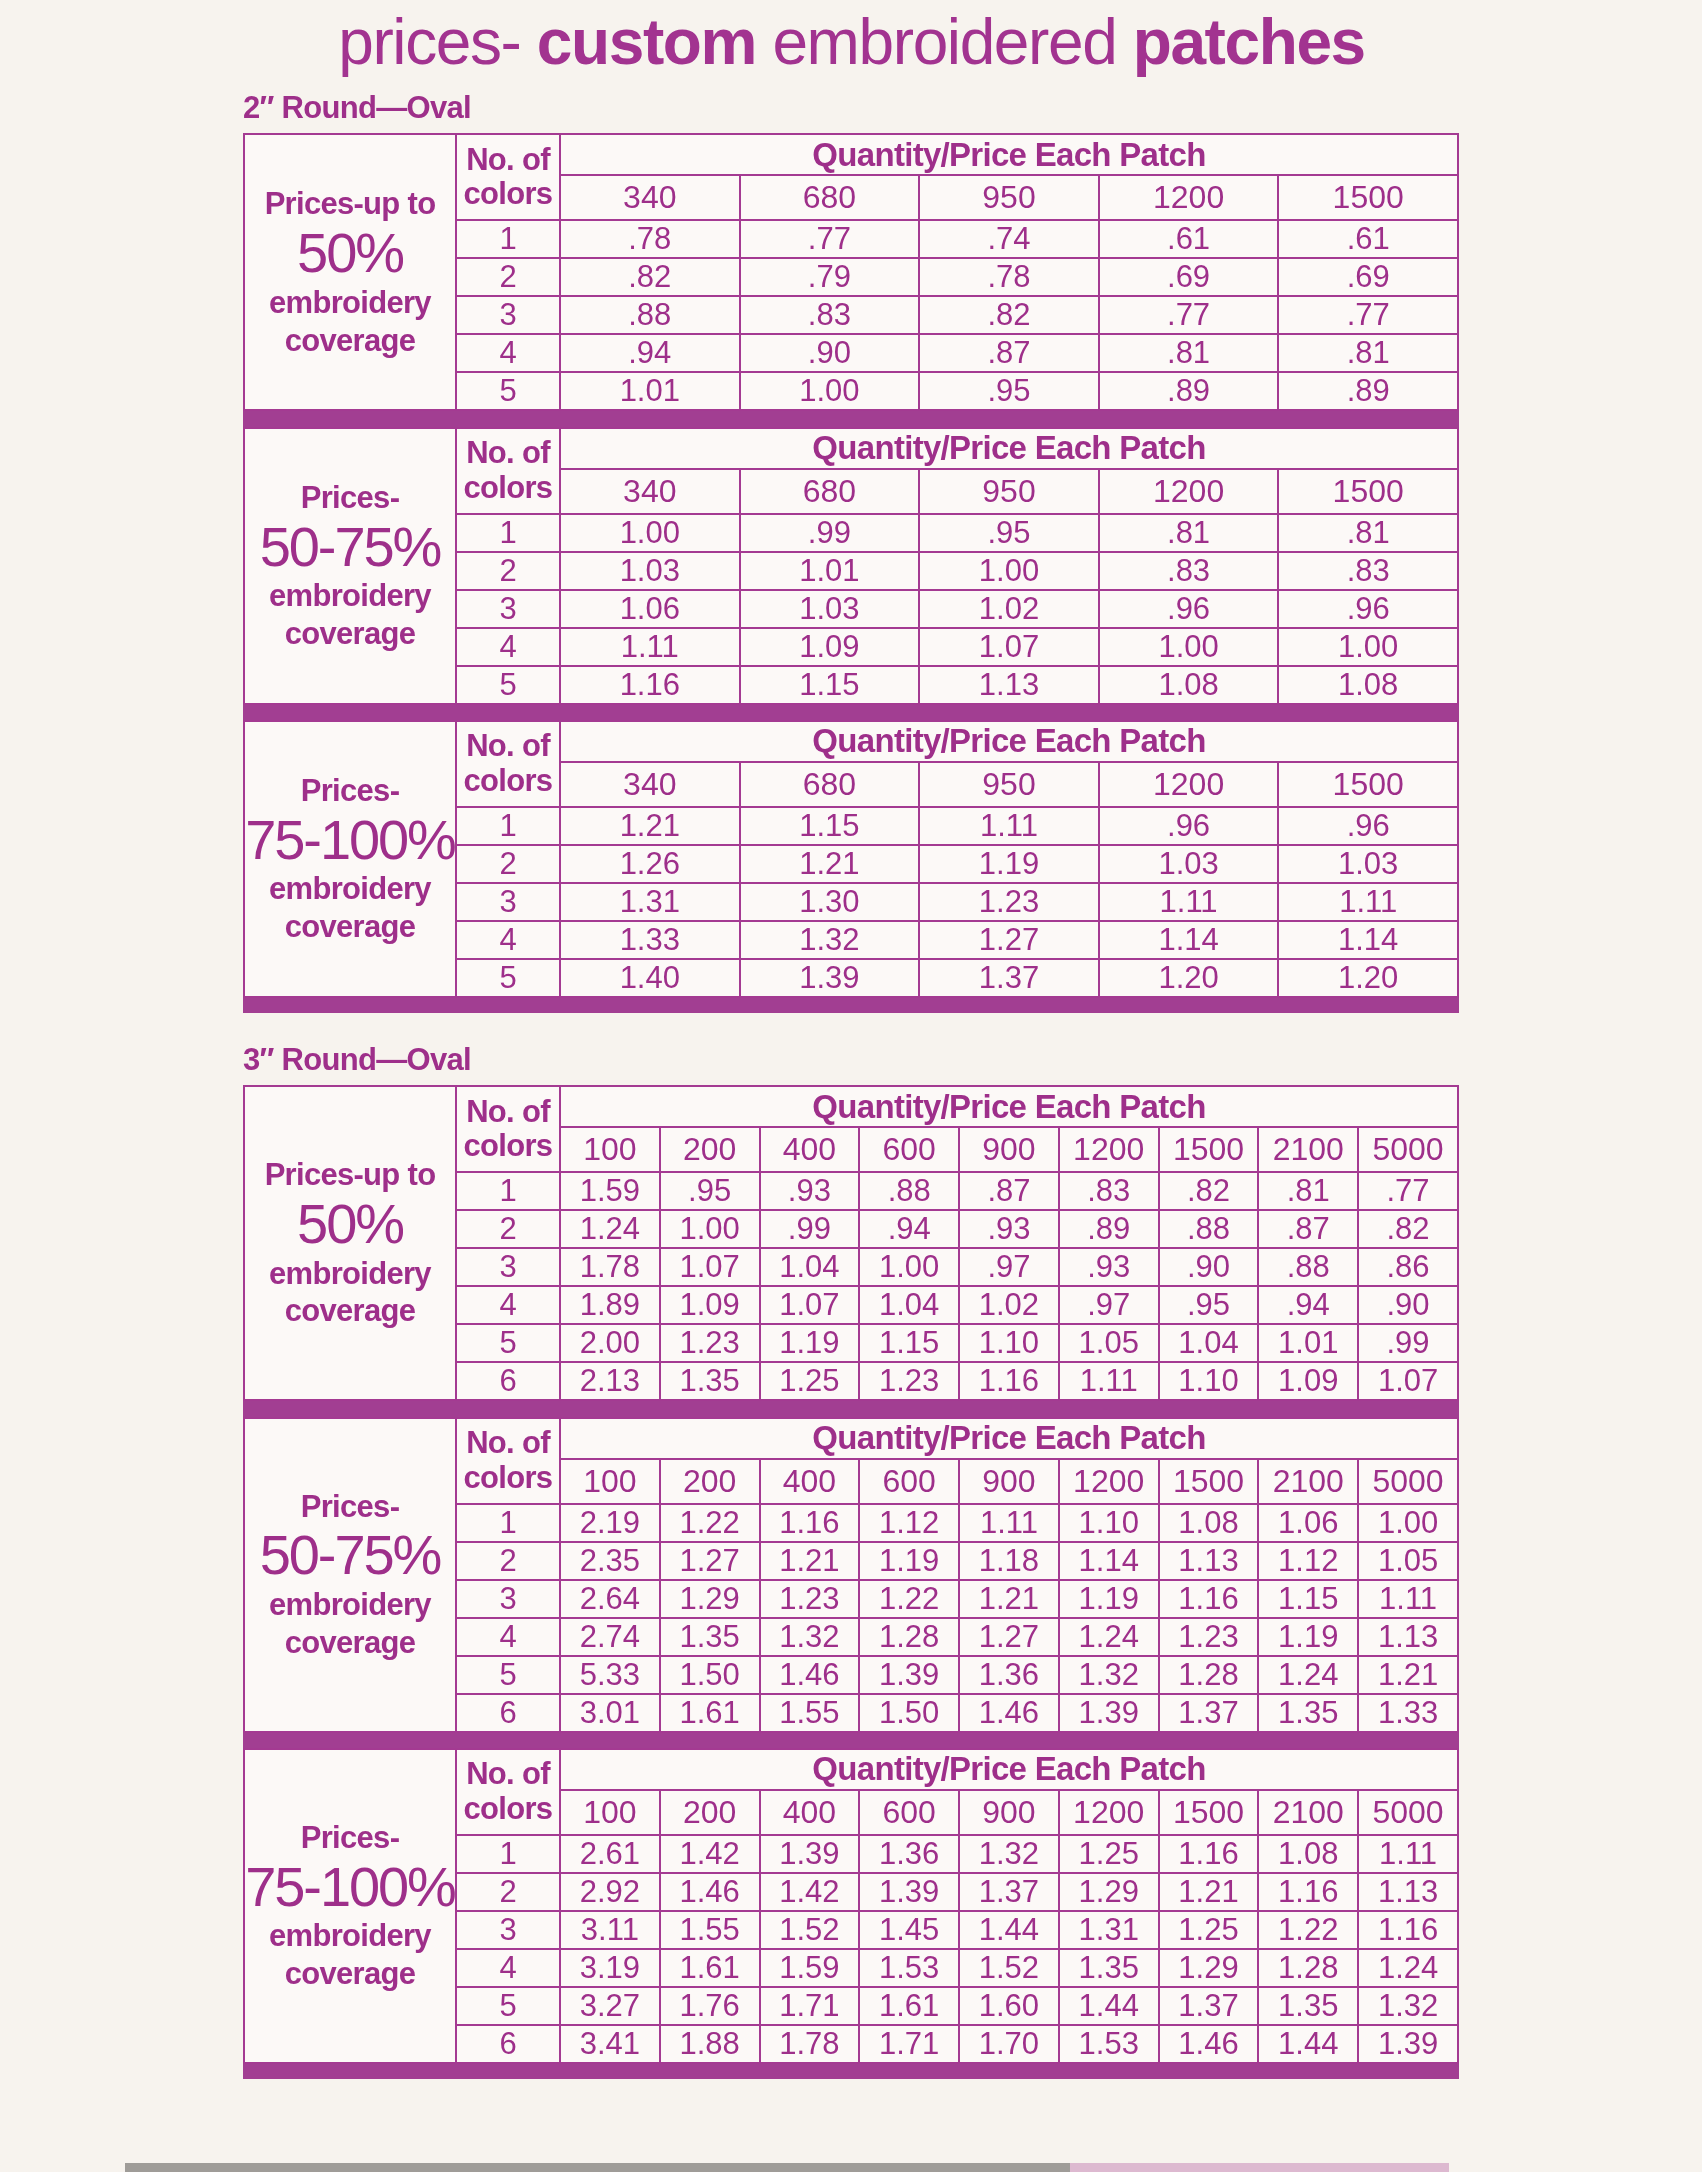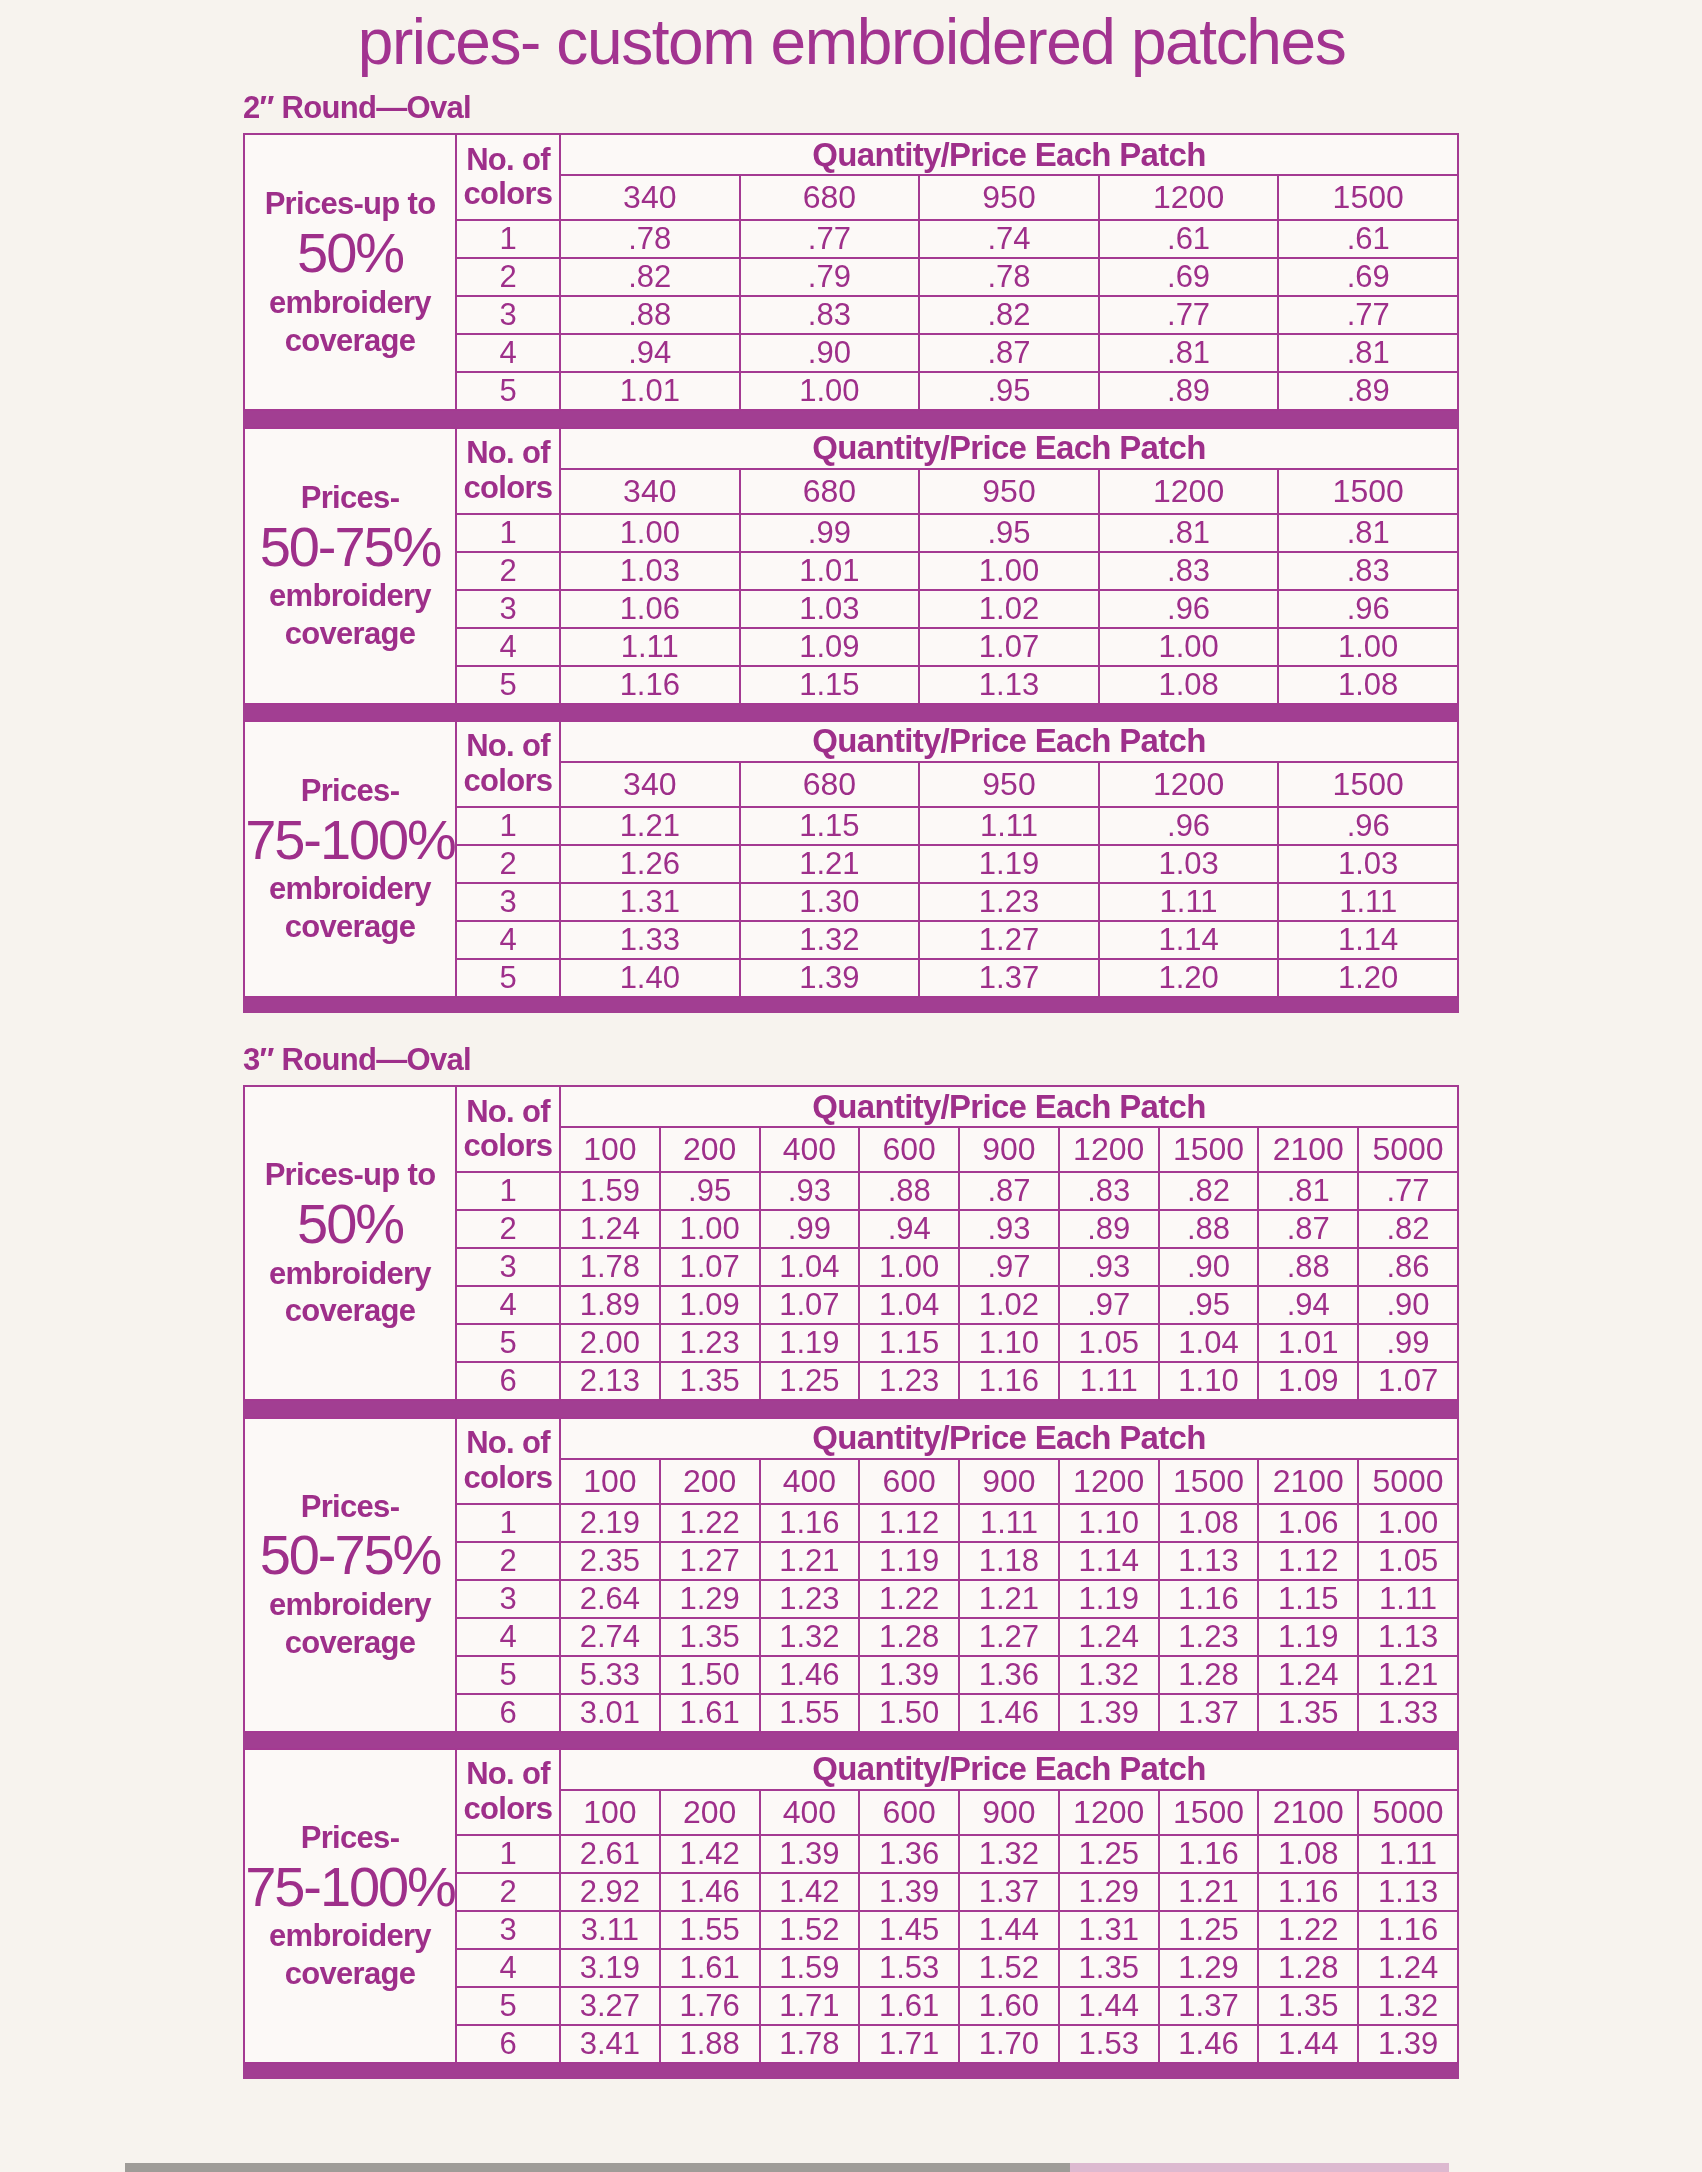--- a/index.html
+++ b/index.html
@@ -18,21 +18,21 @@
     margin: 0;
     padding-top: 9.7px;
     text-align: center;
     font-size: 64px;
     letter-spacing: -1.4px;
     line-height: 1.0;
     color: #a23390;
     white-space: pre-wrap;
   }
   .t-reg  { font-weight: 400; }
-  .t-bold { font-weight: 400; }
+  .t-bold { font-weight: 700; }
   .subtitle {
     margin-top: 23.6px;
     text-align: center;
     font-weight: 700;
     font-size: 27px;
     line-height: 1.18;
     color: #a23390;
   }
   
   #sections { }

